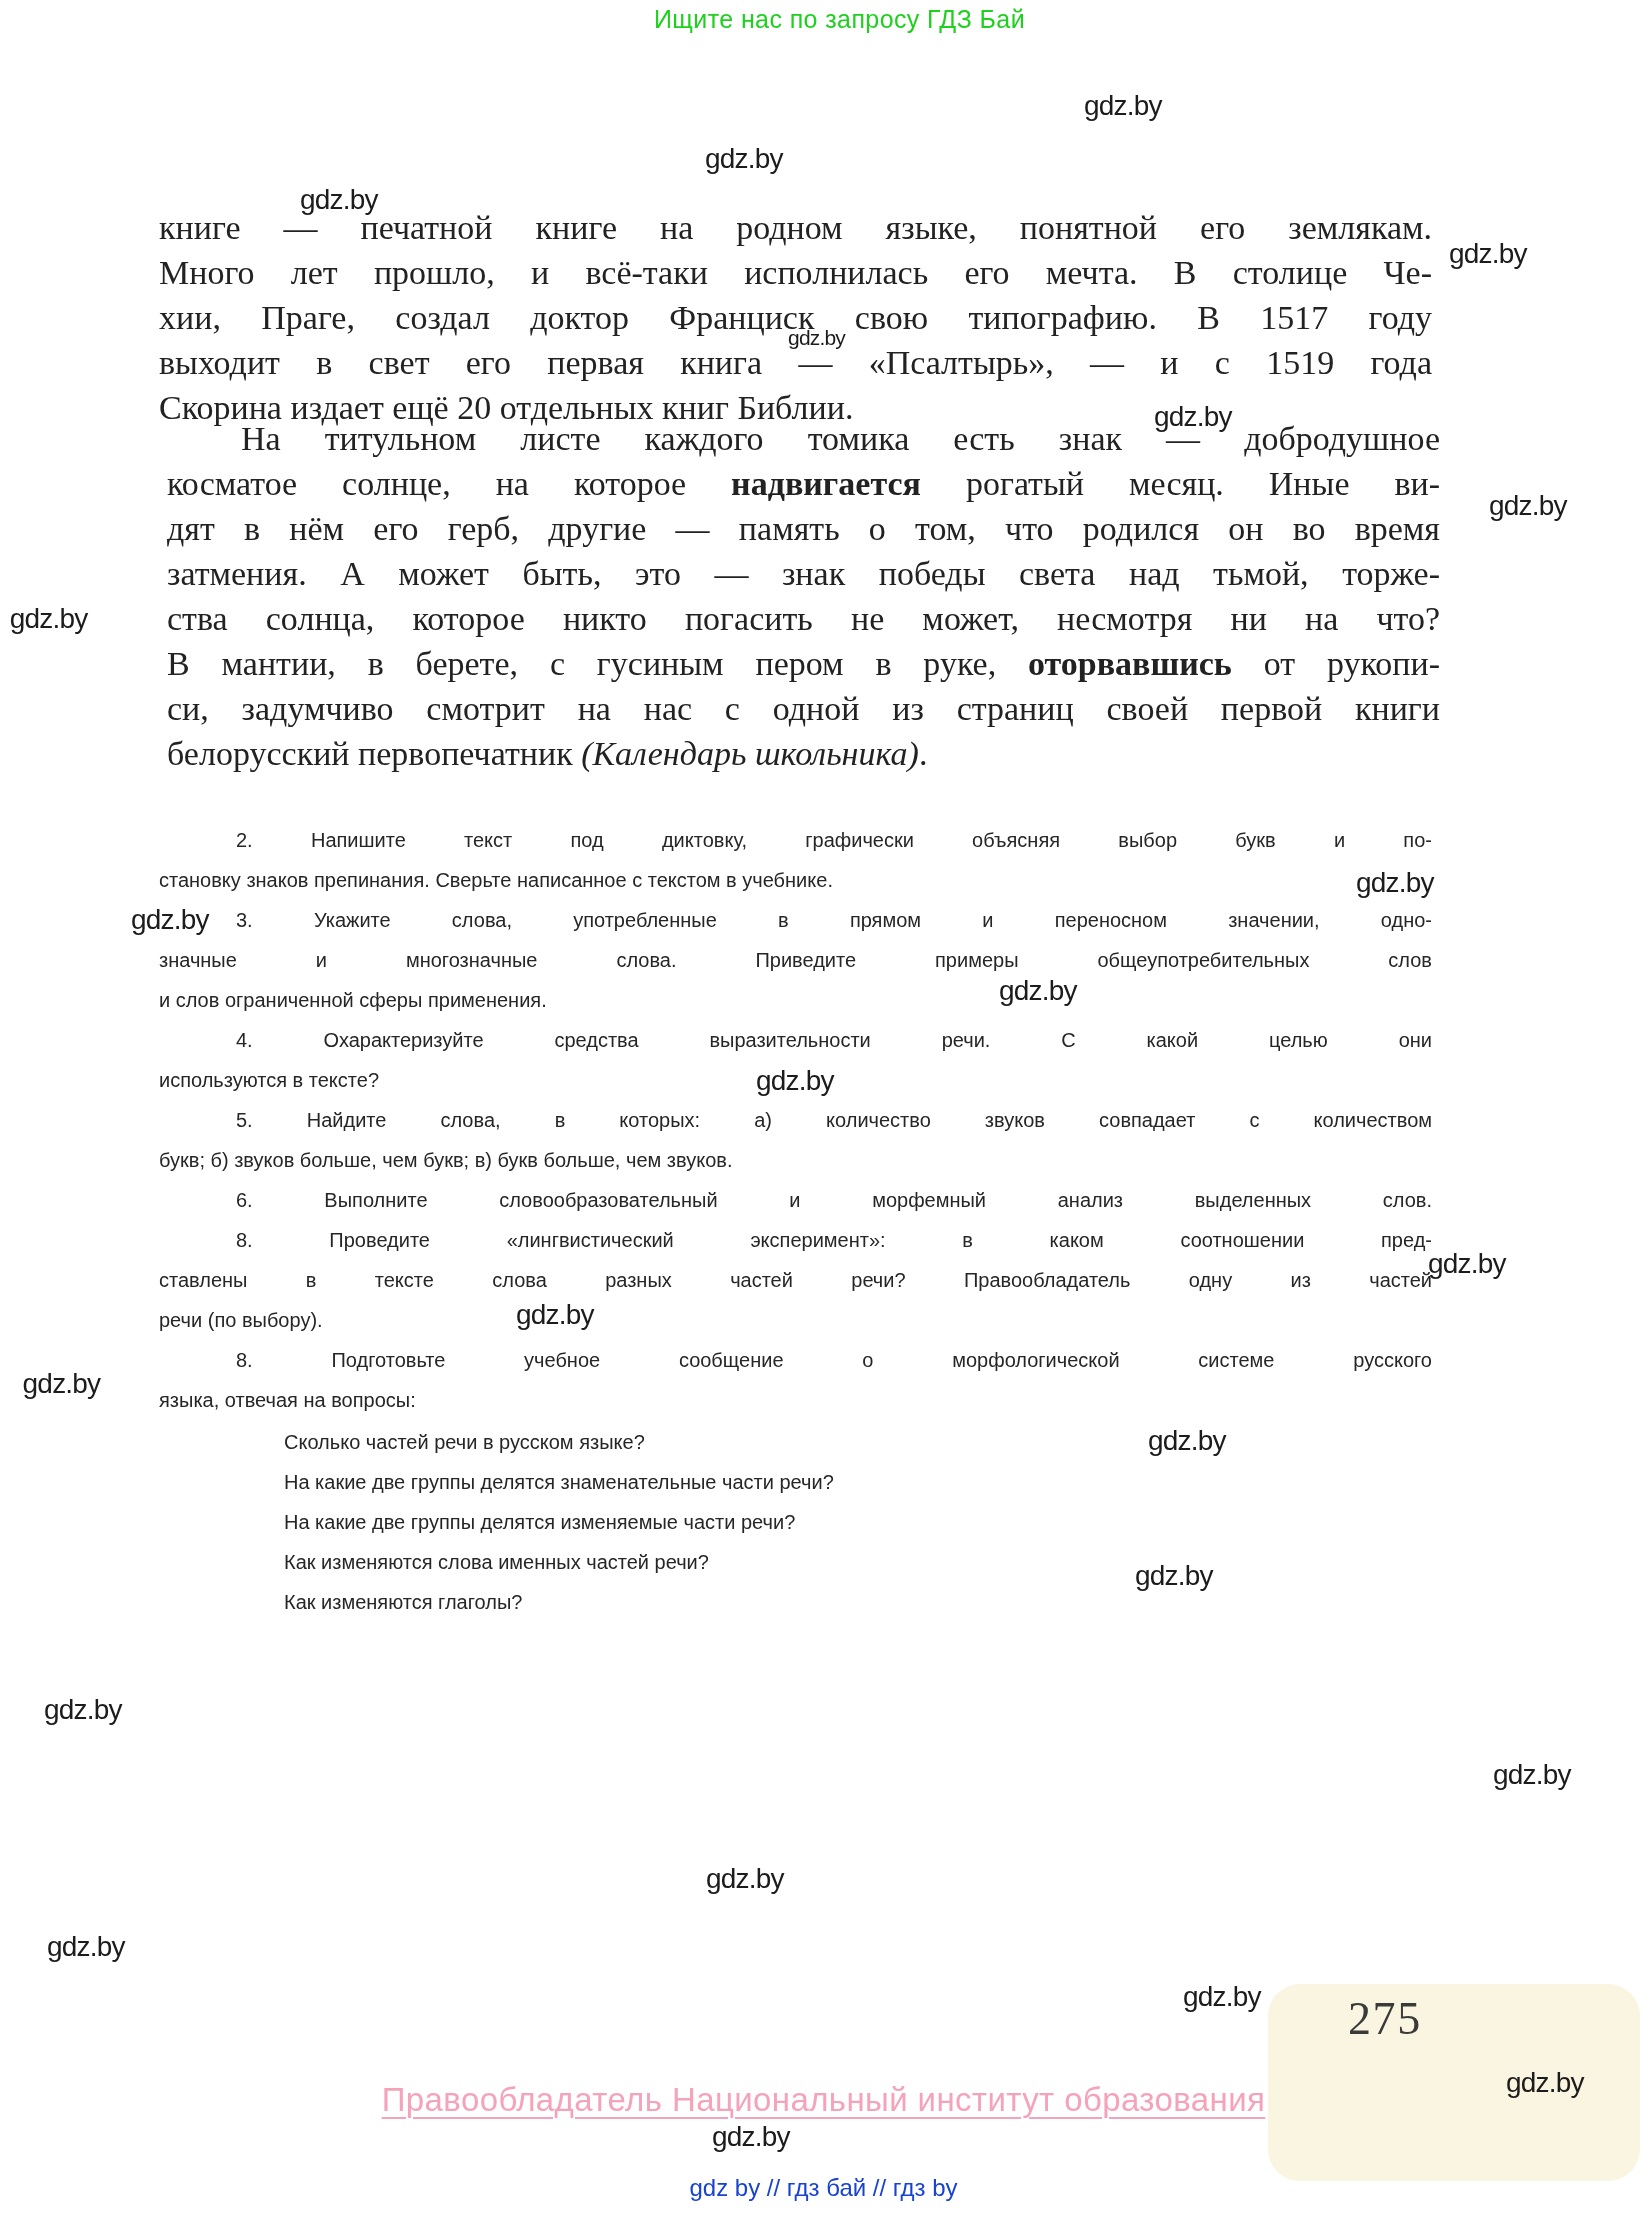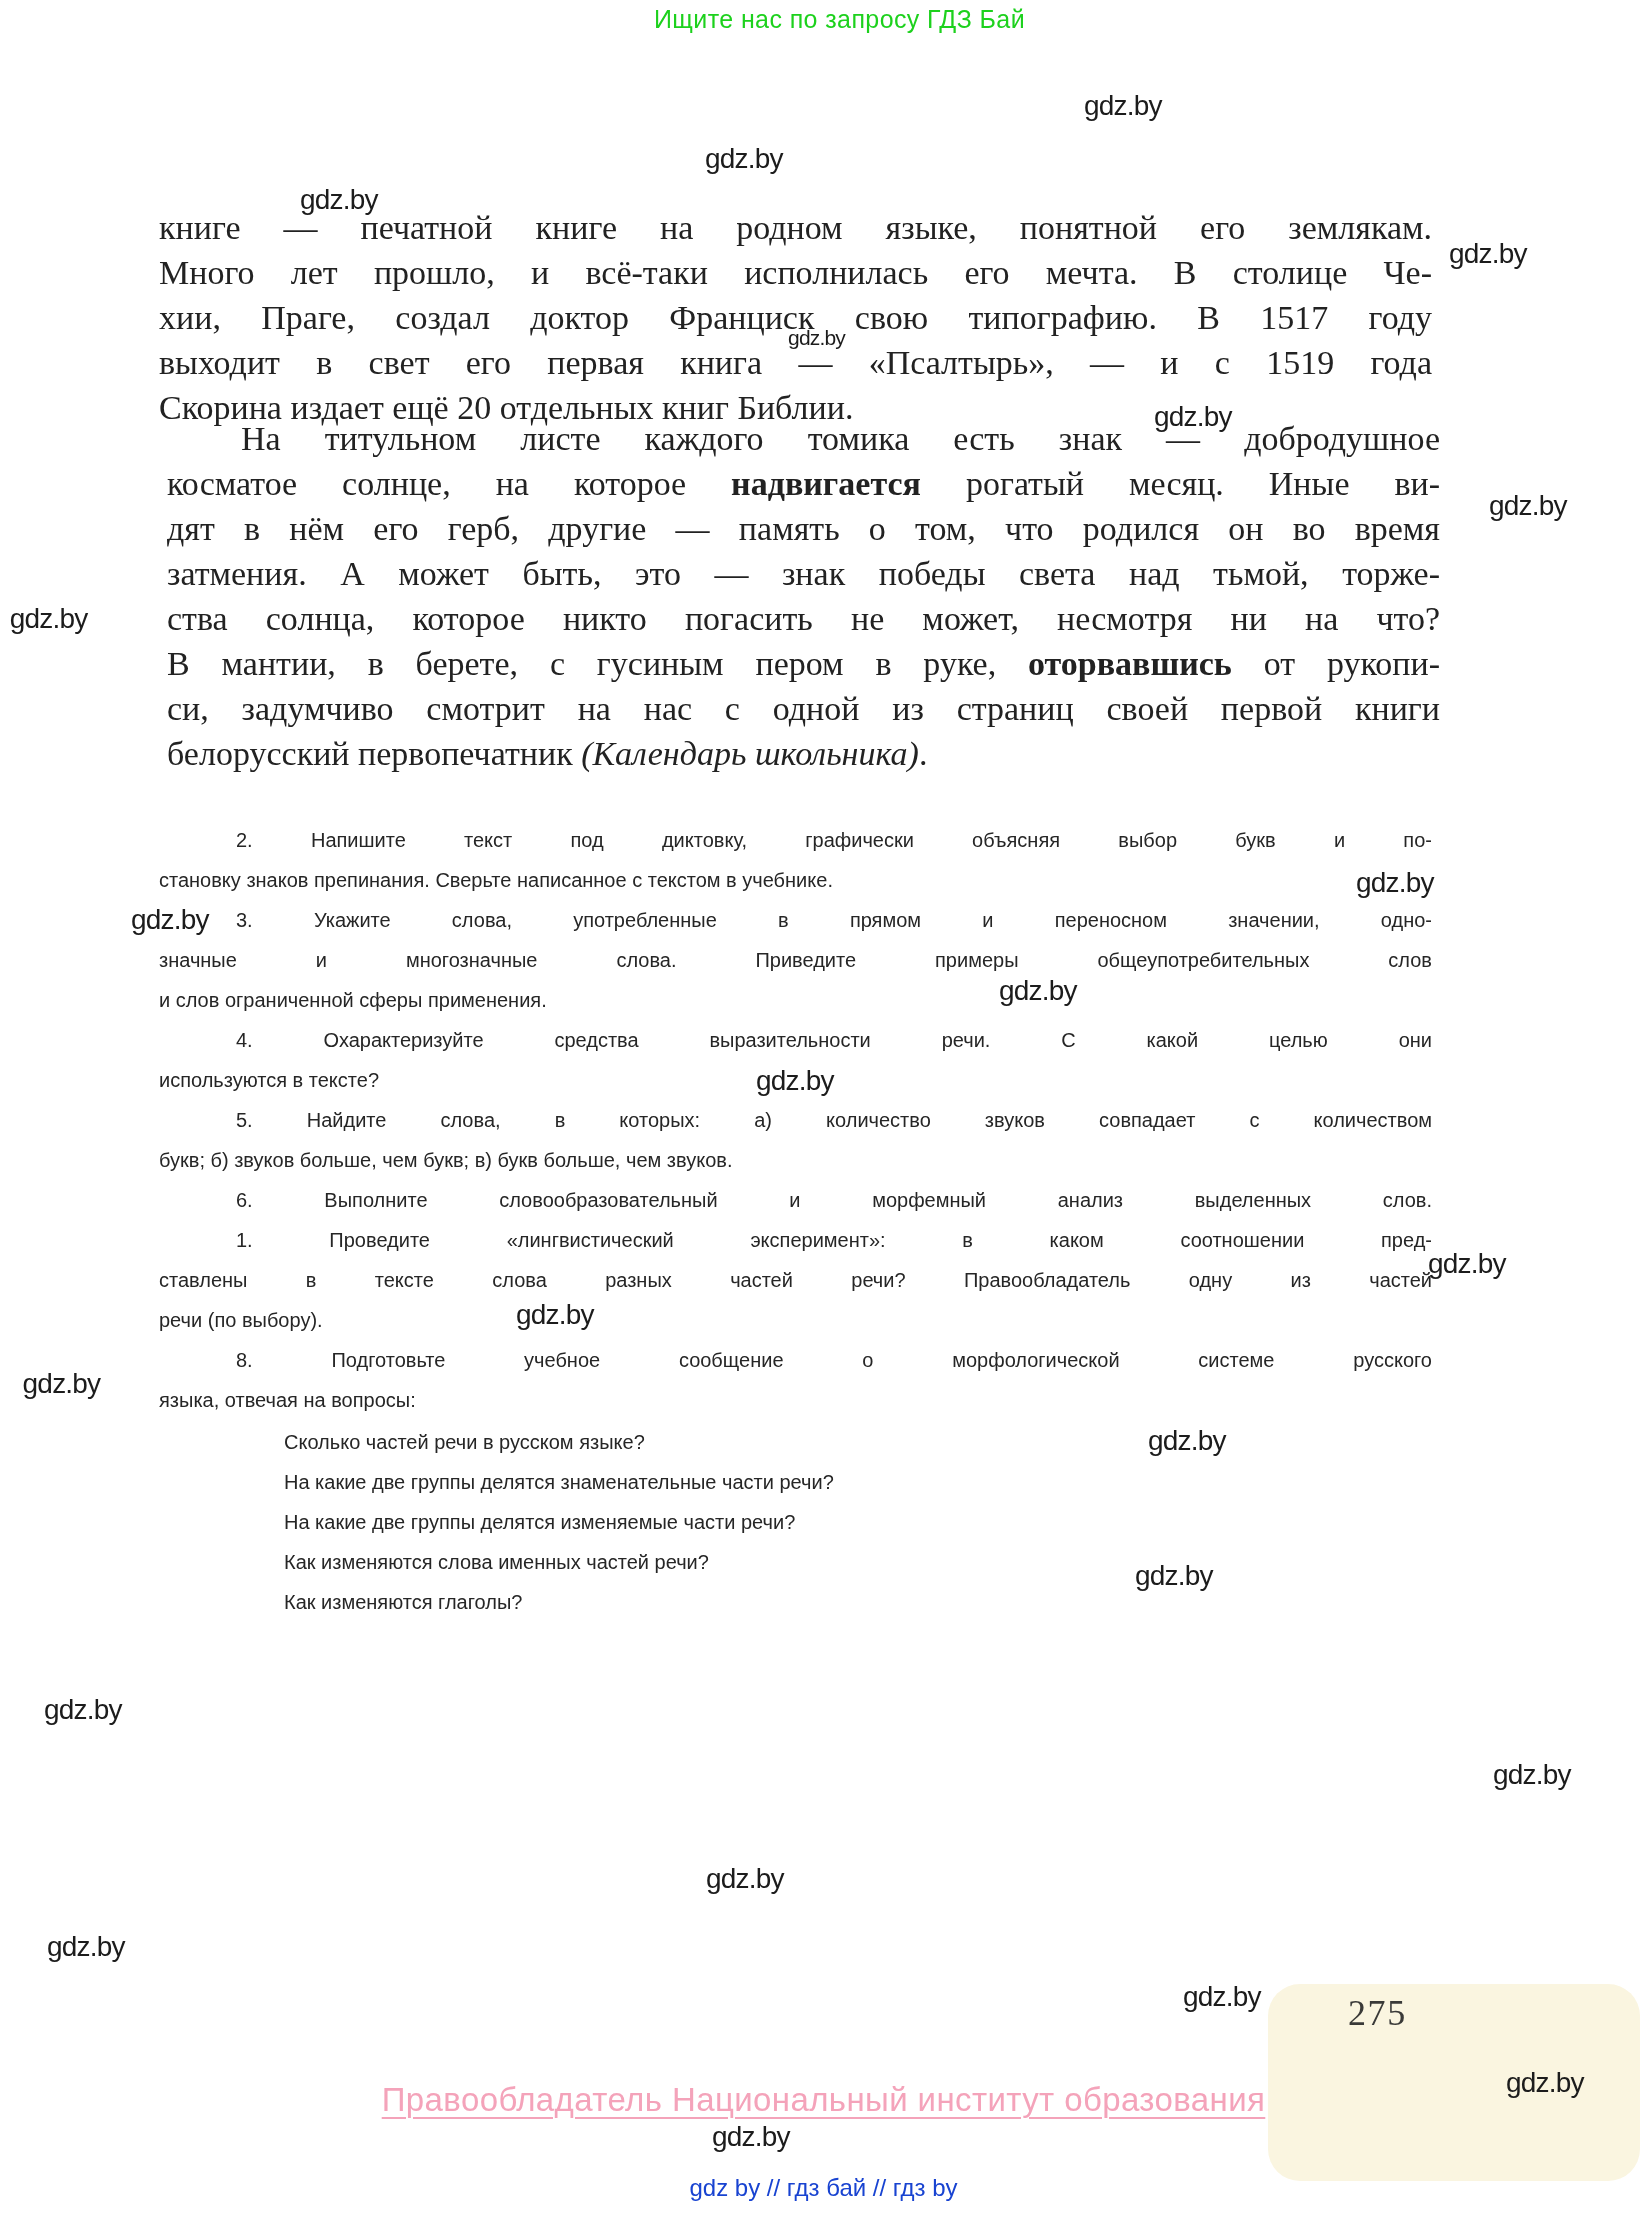--- a/index.html
+++ b/index.html
@@ -29,21 +29,21 @@
   .seg-b{font-weight:bold;}
   .seg-i{font-style:italic;}
 
   
   #page-panel{
     left:1268px;top:1984px;width:372px;height:197px;border-radius:32px;
     background:#faf5e0;z-index:1;
   }
   #page-number{
     left:1348px;top:1992px;font-family:"Liberation Serif",serif;
-    font-size:36px;color:#3a3a38;z-index:2;letter-spacing:1.6px;text-align:right;
+    font-size:46px;color:#3a3a38;z-index:2;letter-spacing:1.6px;text-align:right;
   }
   #copyright-link{
     top:2057px;left:0;width:100%;text-align:center;z-index:3;
     font-size:33px;color:#f4a3ba;text-decoration:underline;
     text-decoration-thickness:1.6px;text-underline-offset:5.6px;letter-spacing:0.4px;
     cursor:pointer;
     margin-top:24px;
   }
   #bottom-links{
     top:2174px;left:0;width:100%;text-align:center;
@@ -106,21 +106,21 @@
     <div class="line j first">2. Напишите текст под диктовку, графически объясняя выбор букв и по-</div>
     <div class="line">становку знаков препинания. Сверьте написанное с текстом в учебнике.</div>
     <div class="line j first">3. Укажите слова, употребленные в прямом и переносном значении, одно-</div>
     <div class="line j">значные и многозначные слова. Приведите примеры общеупотребительных слов</div>
     <div class="line">и слов ограниченной сферы применения.</div>
     <div class="line j first">4. Охарактеризуйте средства выразительности речи. С какой целью они</div>
     <div class="line">используются в тексте?</div>
     <div class="line j first">5. Найдите слова, в которых: а) количество звуков совпадает с количеством</div>
     <div class="line">букв; б) звуков больше, чем букв; в) букв больше, чем звуков.</div>
     <div class="line j first">6. Выполните словообразовательный и морфемный анализ выделенных слов.</div>
-    <div class="line j first">1. Проведите «лингвистический эксперимент»: в каком соотношении пред-</div>
+    <div class="line j first">8. Проведите «лингвистический эксперимент»: в каком соотношении пред-</div>
     <div class="line j">ставлены в тексте слова разных частей речи? Правообладатель одну из частей</div>
     <div class="line">речи (по выбору).</div>
     <div class="line j first">8. Подготовьте учебное сообщение о морфологической системе русского</div>
     <div class="line">языка, отвечая на вопросы:</div>
   </div>
 
 <div id="questions" class="abs questionsblock" style="top: 1422px;">
     <div class="line">Сколько частей речи в русском языке?</div>
     <div class="line">На какие две группы делятся знаменательные части речи?</div>
     <div class="line">На какие две группы делятся изменяемые части речи?</div>

